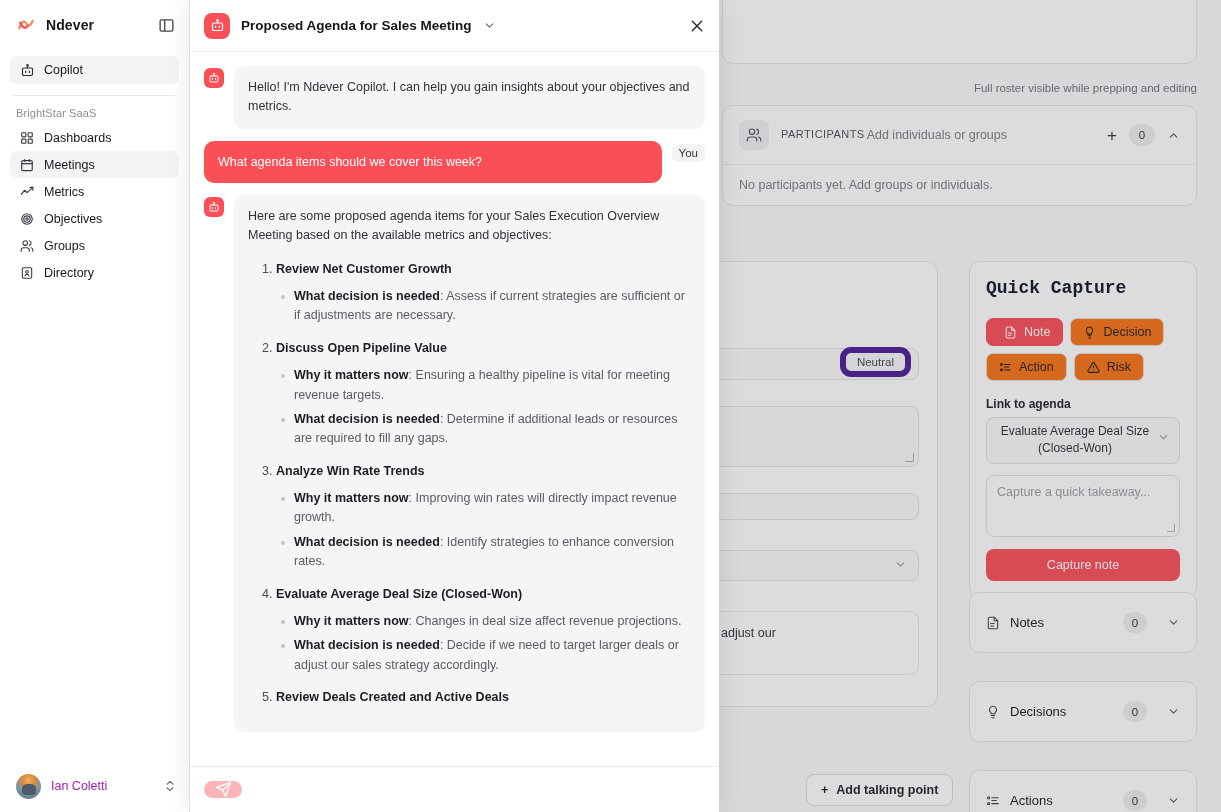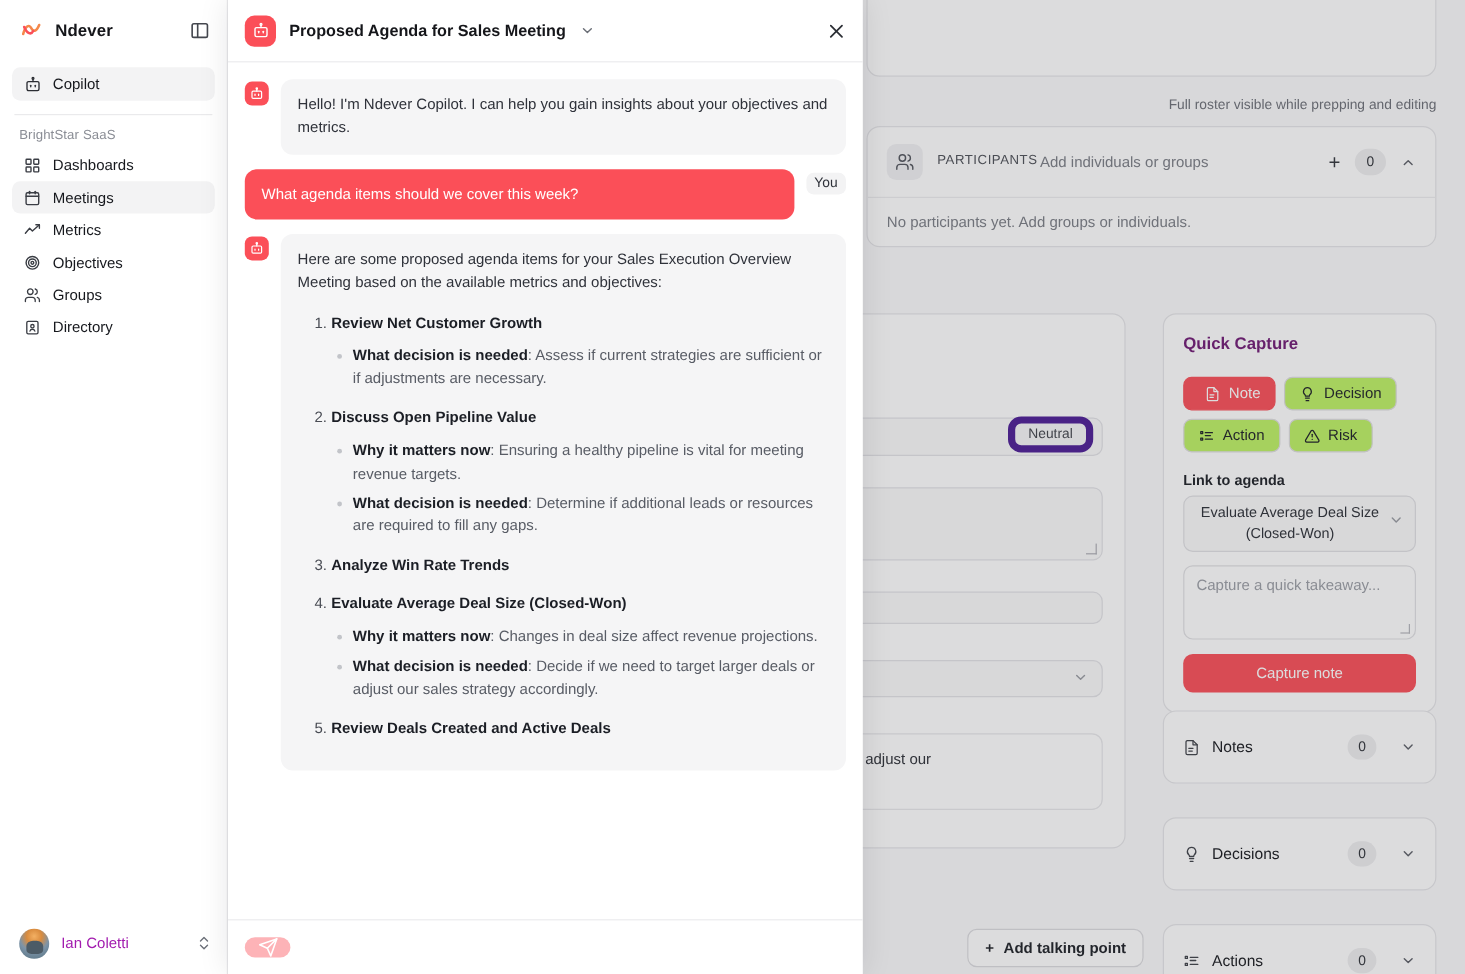--- a/index.html
+++ b/index.html
@@ -157,25 +157,25 @@
     border: 1px solid #dcdce0; background: #fff; border-radius: 8px;
     padding: 8px 14px; font-size: 12.5px; color: #1d2026;
     display: flex; align-items: center; gap: 8px; cursor: pointer; font-weight: 600;
   }
 
   
   .qc-card {
     position: absolute; left: 779px; top: 261px; width: 228px;
     background: #fff; border: 1px solid #e6e6e9; border-radius: 11px; padding: 16px;
   }
-  .qc-title { font-size: 14px; font-weight: 700; color: #701a75; }
+  .qc-title { font-size: 18px; font-weight: 700; color: #0f172a; font-family: Liberation Mono, monospace; }
   .qc-types { display: flex; flex-wrap: wrap; gap: 7px; margin-top: 20px; }
   .qc-btn {
     display: flex; align-items: center; gap: 7px;
-    border: 1px solid #dededf; border-radius: 7px; background: #bef264;
+    border: 1px solid #dededf; border-radius: 7px; background: #f97316;
     padding: 6px 12px; font-size: 12.5px; color: #1d2026; cursor: pointer;
   }
   .qc-btn .ic { width: 13px; height: 13px; display:flex;align-items:center;justify-content:center; }
   .qc-btn.sel { background: #fb4f58; border-color: #fb4f58; color: #fff; padding-left: 17px; }
   .qc-lbl { margin-top: 16px; font-size: 12px; color: #1d2026; font-weight: 600; }
   .qc-select {
     margin-top: 6px; border: 1px solid #e1e1e4; border-radius: 8px; background: #fafafb;
     min-height: 40px; padding: 5px 26px 5px 10px; position: relative;
     font-size: 12px; color: #2d3037; text-align: center; line-height: 1.45;
     display:flex; align-items:center; justify-content:center; cursor: pointer;
@@ -638,20 +638,24 @@
             </li>
             <li>
               <div class="item-title">Discuss Open Pipeline Value</div>
               <ul class="sub">
                 <li><b>Why it matters now</b><span>: Ensuring a healthy pipeline is vital for meeting revenue targets.</span></li>
                 <li><b>What decision is needed</b><span>: Determine if additional leads or resources are required to fill any gaps.</span></li>
               </ul>
             </li>
             <li>
               <div class="item-title">Analyze Win Rate Trends</div>
+              <ul class="sub">
+                <li><b>Why it matters now</b><span>: Improving win rates will directly impact revenue growth.</span></li>
+                <li><b>What decision is needed</b><span>: Identify strategies to enhance conversion rates.</span></li>
+              </ul>
             </li>
             <li>
               <div class="item-title">Evaluate Average Deal Size (Closed-Won)</div>
               <ul class="sub">
                 <li><b>Why it matters now</b><span>: Changes in deal size affect revenue projections.</span></li>
                 <li><b>What decision is needed</b><span>: Decide if we need to target larger deals or adjust our sales strategy accordingly.</span></li>
               </ul>
             </li>
             <li>
               <div class="item-title">Review Deals Created and Active Deals</div>

